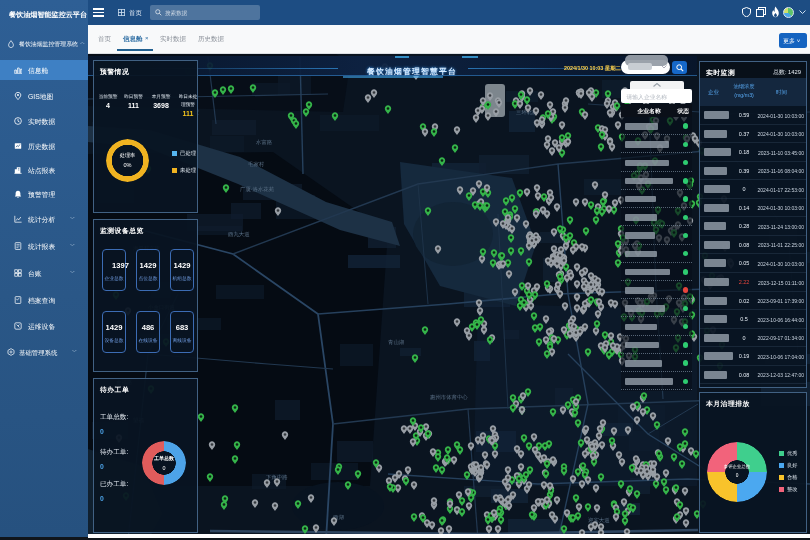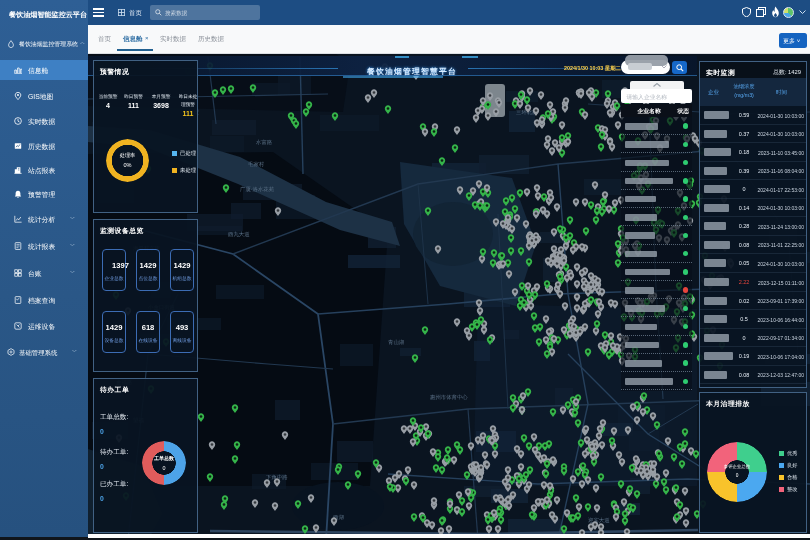--- a/index.html
+++ b/index.html
@@ -1129,25 +1129,25 @@
     </div>
     <div class="abs" style="left:76px;top:29px;width:24px;height:42px;border:1px solid #3c6cb4;border-radius:4px">
       <span class="abs" style="left:-10px;top:11px;width:42px;text-align:center;font-size:7.6px;color:#fff;font-weight:bold">1429</span>
       <span class="abs" style="left:-10px;top:25px;width:42px;text-align:center;font-size:4.8px;color:#6f9be0">机组总数</span>
     </div>
     <div class="abs" style="left:8px;top:91px;width:24px;height:42px;border:1px solid #3c6cb4;border-radius:4px">
       <span class="abs" style="left:-10px;top:11px;width:42px;text-align:center;font-size:7.6px;color:#fff;font-weight:bold">1429</span>
       <span class="abs" style="left:-10px;top:25px;width:42px;text-align:center;font-size:4.8px;color:#6f9be0">设备总数</span>
     </div>
     <div class="abs" style="left:42px;top:91px;width:24px;height:42px;border:1px solid #3c6cb4;border-radius:4px">
-      <span class="abs" style="left:-10px;top:11px;width:42px;text-align:center;font-size:7.6px;color:#fff;font-weight:bold">618</span>
+      <span class="abs" style="left:-10px;top:11px;width:42px;text-align:center;font-size:7.6px;color:#fff;font-weight:bold">486</span>
       <span class="abs" style="left:-10px;top:25px;width:42px;text-align:center;font-size:4.8px;color:#6f9be0">在线设备</span>
     </div>
     <div class="abs" style="left:76px;top:91px;width:24px;height:42px;border:1px solid #3c6cb4;border-radius:4px">
-      <span class="abs" style="left:-10px;top:11px;width:42px;text-align:center;font-size:7.6px;color:#fff;font-weight:bold">493</span>
+      <span class="abs" style="left:-10px;top:11px;width:42px;text-align:center;font-size:7.6px;color:#fff;font-weight:bold">683</span>
       <span class="abs" style="left:-10px;top:25px;width:42px;text-align:center;font-size:4.8px;color:#6f9be0">离线设备</span>
     </div>
 </div>
 
 <div class="panel" style="left:93px;top:378px;width:105px;height:155px">
 <span class="ptitle">待办工单</span>
 <span class="abs" style="left:6px;top:34px;font-size:6.6px;color:#e8eef5">工单总数:</span>
 <span class="abs" style="left:6px;top:49px;font-size:6.8px;color:#4da3e8;font-weight:bold">0</span>
 <span class="abs" style="left:6px;top:69px;font-size:6.6px;color:#e8eef5">待办工单:</span>
 <span class="abs" style="left:6px;top:84px;font-size:6.8px;color:#4da3e8;font-weight:bold">0</span>

